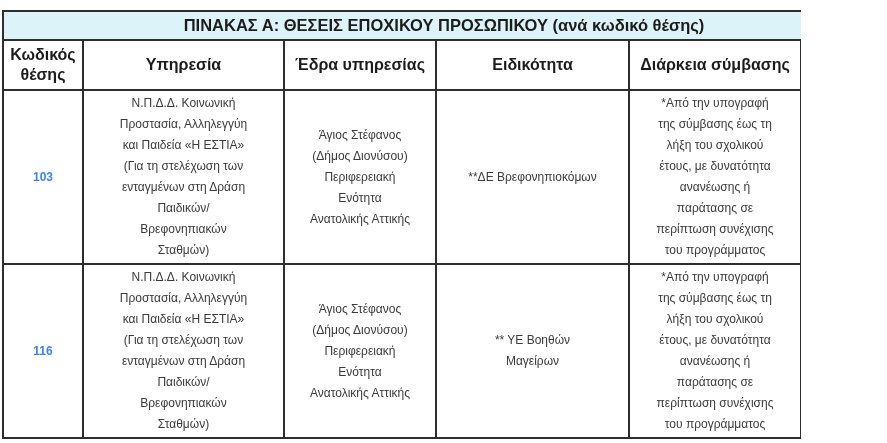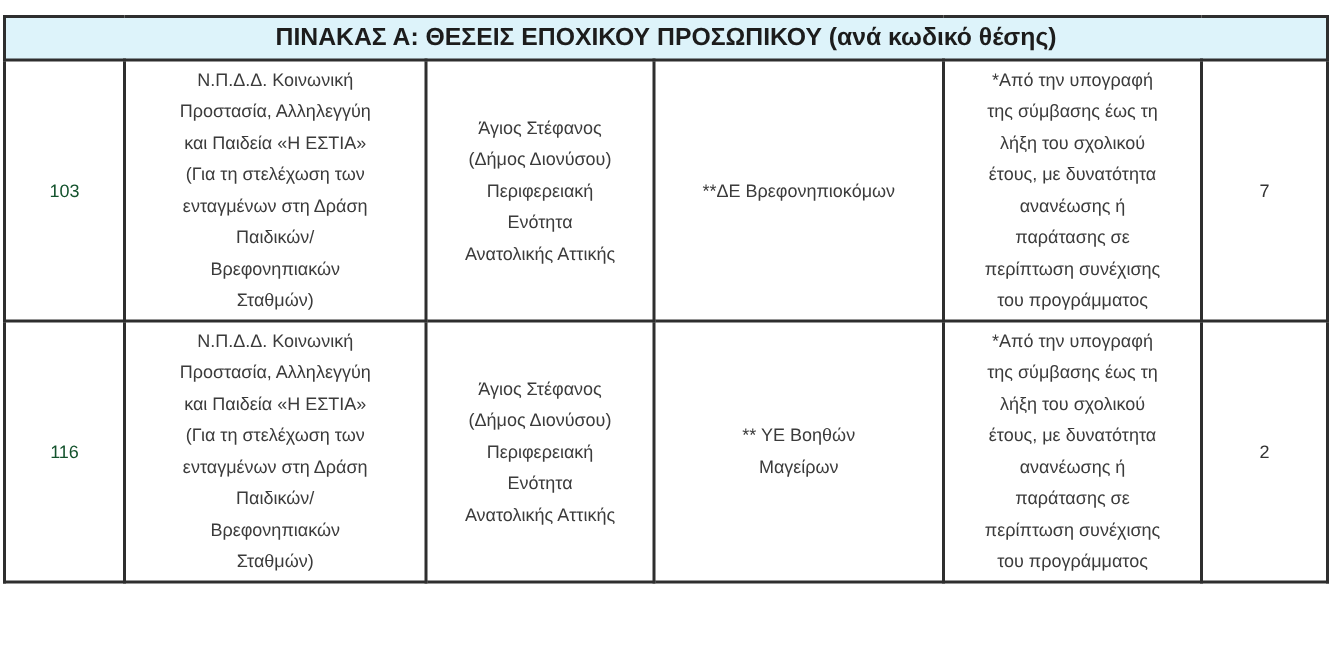--- a/index.html
+++ b/index.html
@@ -6,21 +6,21 @@
     margin: 0;
     padding: 0;
     background: #ffffff;
     width: 887px;
     height: 443px;
     font-family: "Liberation Sans", sans-serif;
     -webkit-font-smoothing: antialiased;
   }
   .page {
     position: relative;
-    width: 887px;
+    width: 801px;
     height: 443px;
     background: #ffffff;
     overflow: hidden;
   }
   table.doc-table {
     position: absolute;
     left: 2px;
     top: 10px;
     width: 882px;
     border-collapse: collapse;
@@ -52,22 +52,22 @@
     color: #1c1c1c;
   }
   .data-row td {
     height: 163px;
     font-size: 12px;
     line-height: 21px;
     color: #3b3b3b;
     background: #ffffff;
   }
   .data-row td.code-cell {
-    font-weight: normal;
-    color: #14532d;
+    font-weight: bold;
+    color: #3b82f6;
   }
   .data-row td.count-cell {
     color: #333333;
   }
 </style>
 </head>
 <body>
 
 <div class="page">
   <table class="doc-table">
@@ -78,20 +78,30 @@
       <col style="width:193px">
       <col style="width:172px">
       <col style="width:84px">
     </colgroup>
 
     <tbody>
         <tr class="title-row">
       <td colspan="6">ΠΙΝΑΚΑΣ Α: ΘΕΣΕΙΣ ΕΠΟΧΙΚΟΥ ΠΡΟΣΩΠΙΚΟΥ (ανά κωδικό θέσης)</td>
     </tr>
 
+    <tr class="head-row">
+      <th>Κωδικός
+θέσης</th>
+      <th>Υπηρεσία</th>
+      <th>Έδρα υπηρεσίας</th>
+      <th>Ειδικότητα</th>
+      <th>Διάρκεια σύμβασης</th>
+      <th>Αριθμός
+ατόμων</th>
+    </tr>
 
     <tr class="data-row">
       <td class="code-cell">103</td>
       <td>Ν.Π.Δ.Δ. Κοινωνική
 Προστασία, Αλληλεγγύη
 και Παιδεία «Η ΕΣΤΙΑ»
 (Για τη στελέχωση των
 ενταγμένων στη Δράση
 Παιδικών/
 Βρεφονηπιακών

